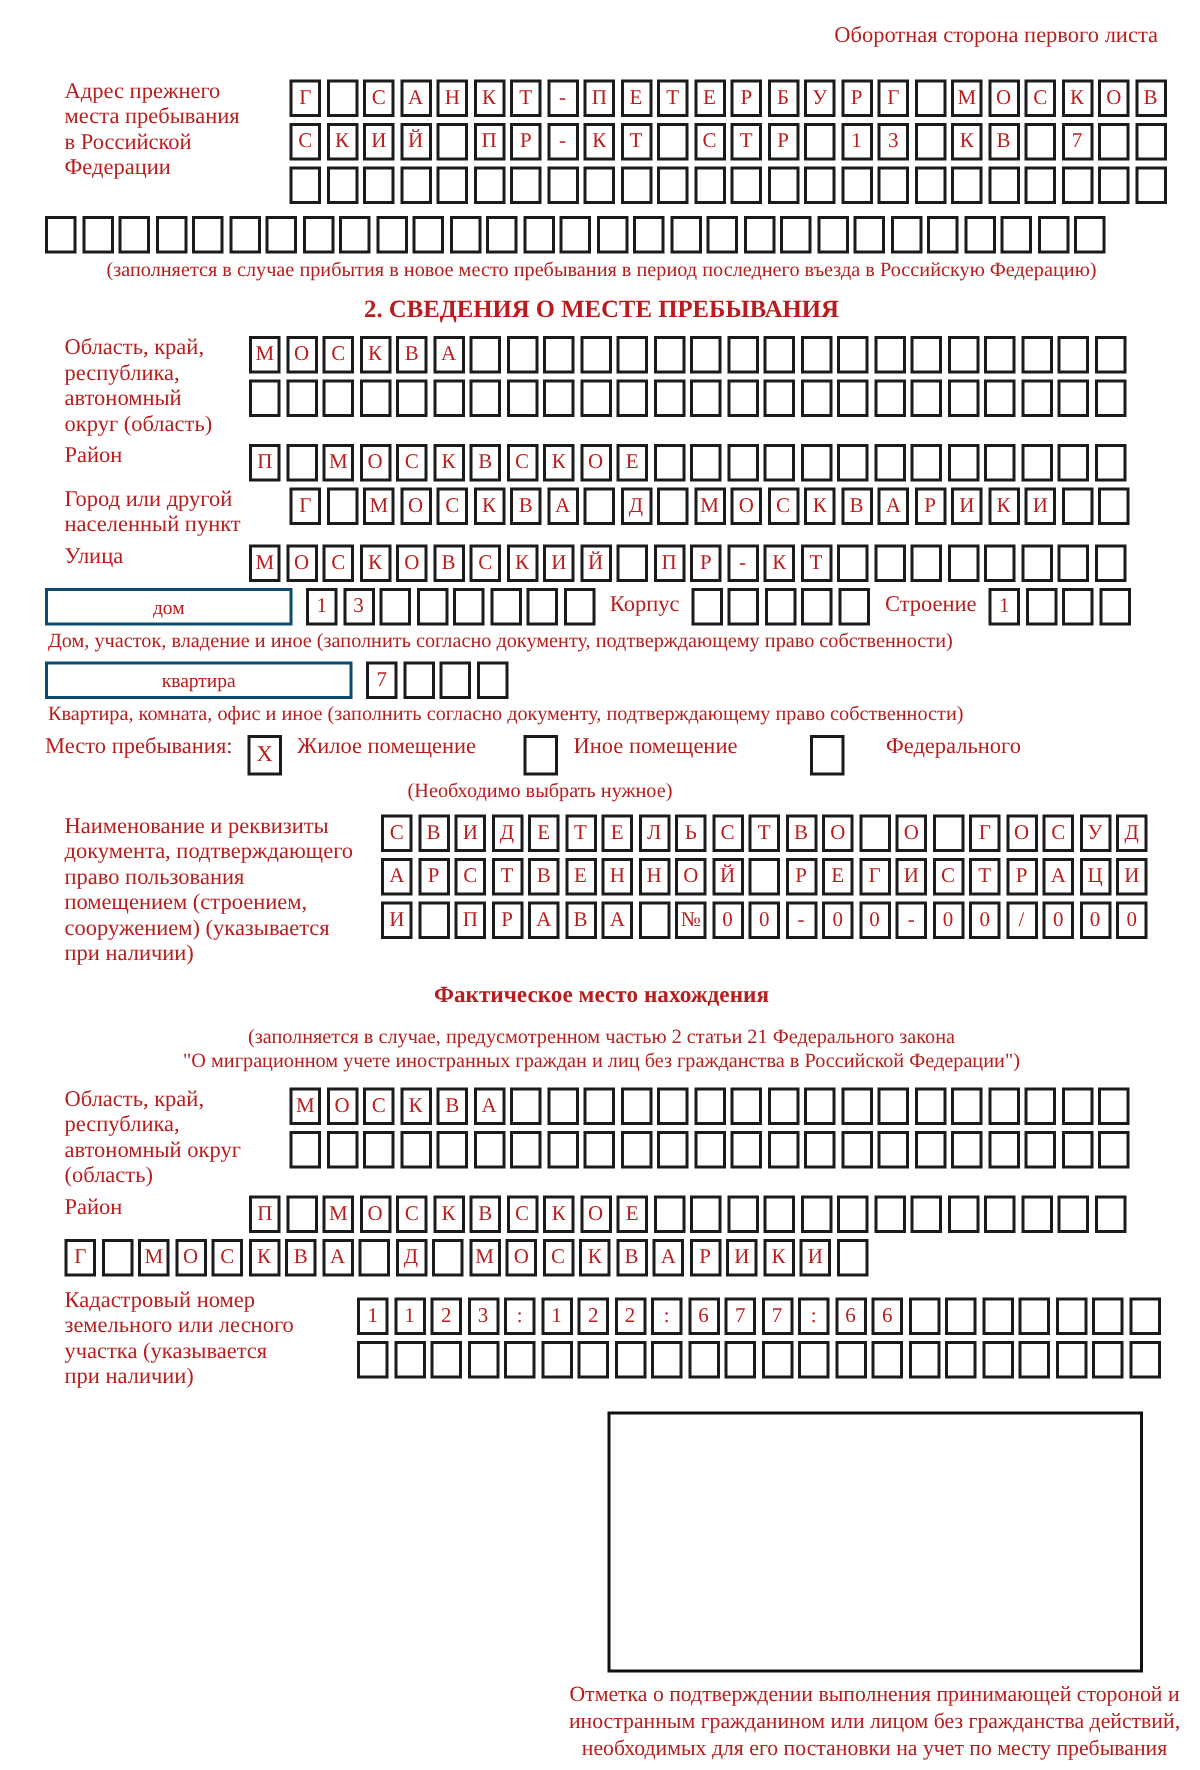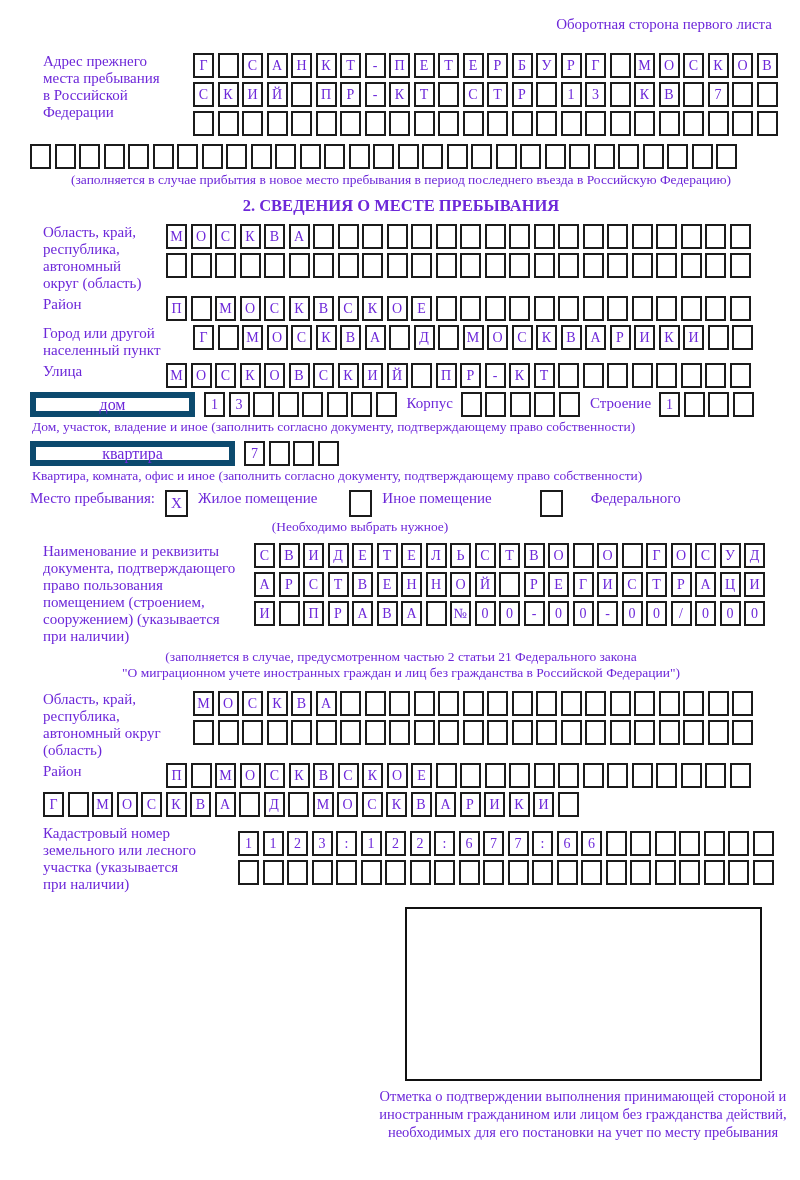--- a/index.html
+++ b/index.html
@@ -1,39 +1,39 @@
 <!DOCTYPE html>
 <html><head>
 <meta charset="utf-8">
 <style>
   html,body{margin:0;padding:0;background:#fff;}
   .page{
     position:relative;width:800px;height:1180px;box-sizing:border-box;
-    padding:16px 28px 0 30px;background:#fff;color:#6d28d9;
+    padding:16px 28px 0 30px;background:#fff;color:#b91c1c;
     font-family:"Liberation Serif","DejaVu Serif",serif;font-size:15px;overflow:hidden;
   }
   .note-right{text-align:right;font-size:15px;margin-bottom:20px;}
   .group{display:flex;align-items:flex-start;margin-bottom:4px;margin-left:13px;}
   .lbl{white-space:pre-line;line-height:17px;font-size:15px;flex:none;box-sizing:border-box;padding-right:6px;}
   .rows{flex:none;}
   .rows .cellrow{margin-bottom:4px;}
   .cellrow{display:flex;gap:3.5px;}
   .cell{
     flex:none;width:21px;height:25px;box-sizing:border-box;border:2px solid #1b1b1b;
     display:flex;align-items:center;justify-content:center;
     font-size:14px;line-height:1;background:#fff;
   }
   .caption{font-size:13.5px;line-height:16px;}
   .center{text-align:center;}
   .sec-title{font-weight:bold;font-size:16.5px;text-align:center;margin:8px 0 8px 0;}
   .sub-title{font-weight:bold;font-size:15.5px;text-align:center;margin:10px 0 10px 0;}
   .house-row{display:flex;align-items:flex-start;margin-bottom:2px;}
   .wide-box{
-    flex:none;height:25px;box-sizing:border-box;border:6px solid #0c4a6e;
-    display:flex;align-items:center;justify-content:center;font-size:16px;
+    flex:none;height:25px;box-sizing:border-box;border:2px solid #0c4a6e;
+    display:flex;align-items:center;justify-content:center;font-size:13px;
   }
   .inline-lbl{flex:none;padding:3px 8px 0 10px;font-size:15px;}
   .cap-block{margin:2px 0 6px 2px;}
   .stay-row{display:flex;margin:6px 0 2px 0;}
   .stay-row .opt-label{padding:0 10px 0 10px;}
   .checkbox .cell{width:23px;height:27px;font-size:15px;}
   .stay-note{width:660px;text-align:center;font-size:13.5px;margin:2px 0 8px 0;} .mt8{margin-top:8px;}
   .confirm-block{margin:14px 0 0 332px;width:442px;text-align:center;}
   .big-box{width:357px;height:174px;border:2px solid #111;box-sizing:border-box;margin:0 auto 6px auto;background:#fff;}
   .confirm-caption{font-size:14.5px;line-height:18px;}
@@ -448,20 +448,21 @@
           <span class="cell">0</span>
           <span class="cell">0</span>
           <span class="cell">/</span>
           <span class="cell">0</span>
           <span class="cell">0</span>
           <span class="cell">0</span>
         </div>
     </div>
   </div>
 
+  <div class="sub-title">Фактическое место нахождения</div>
   <div class="caption center">(заполняется в случае, предусмотренном частью 2 статьи 21 Федерального закона</div>
   <div class="caption center" style="margin-bottom:10px">"О миграционном учете иностранных граждан и лиц без гражданства в Российской Федерации")</div>
 
   <div class="group">
     <div class="lbl" style="width:150px">Область, край,
 республика,
 автономный округ
 (область)</div>
     <div class="rows">
       <div class="cellrow">

